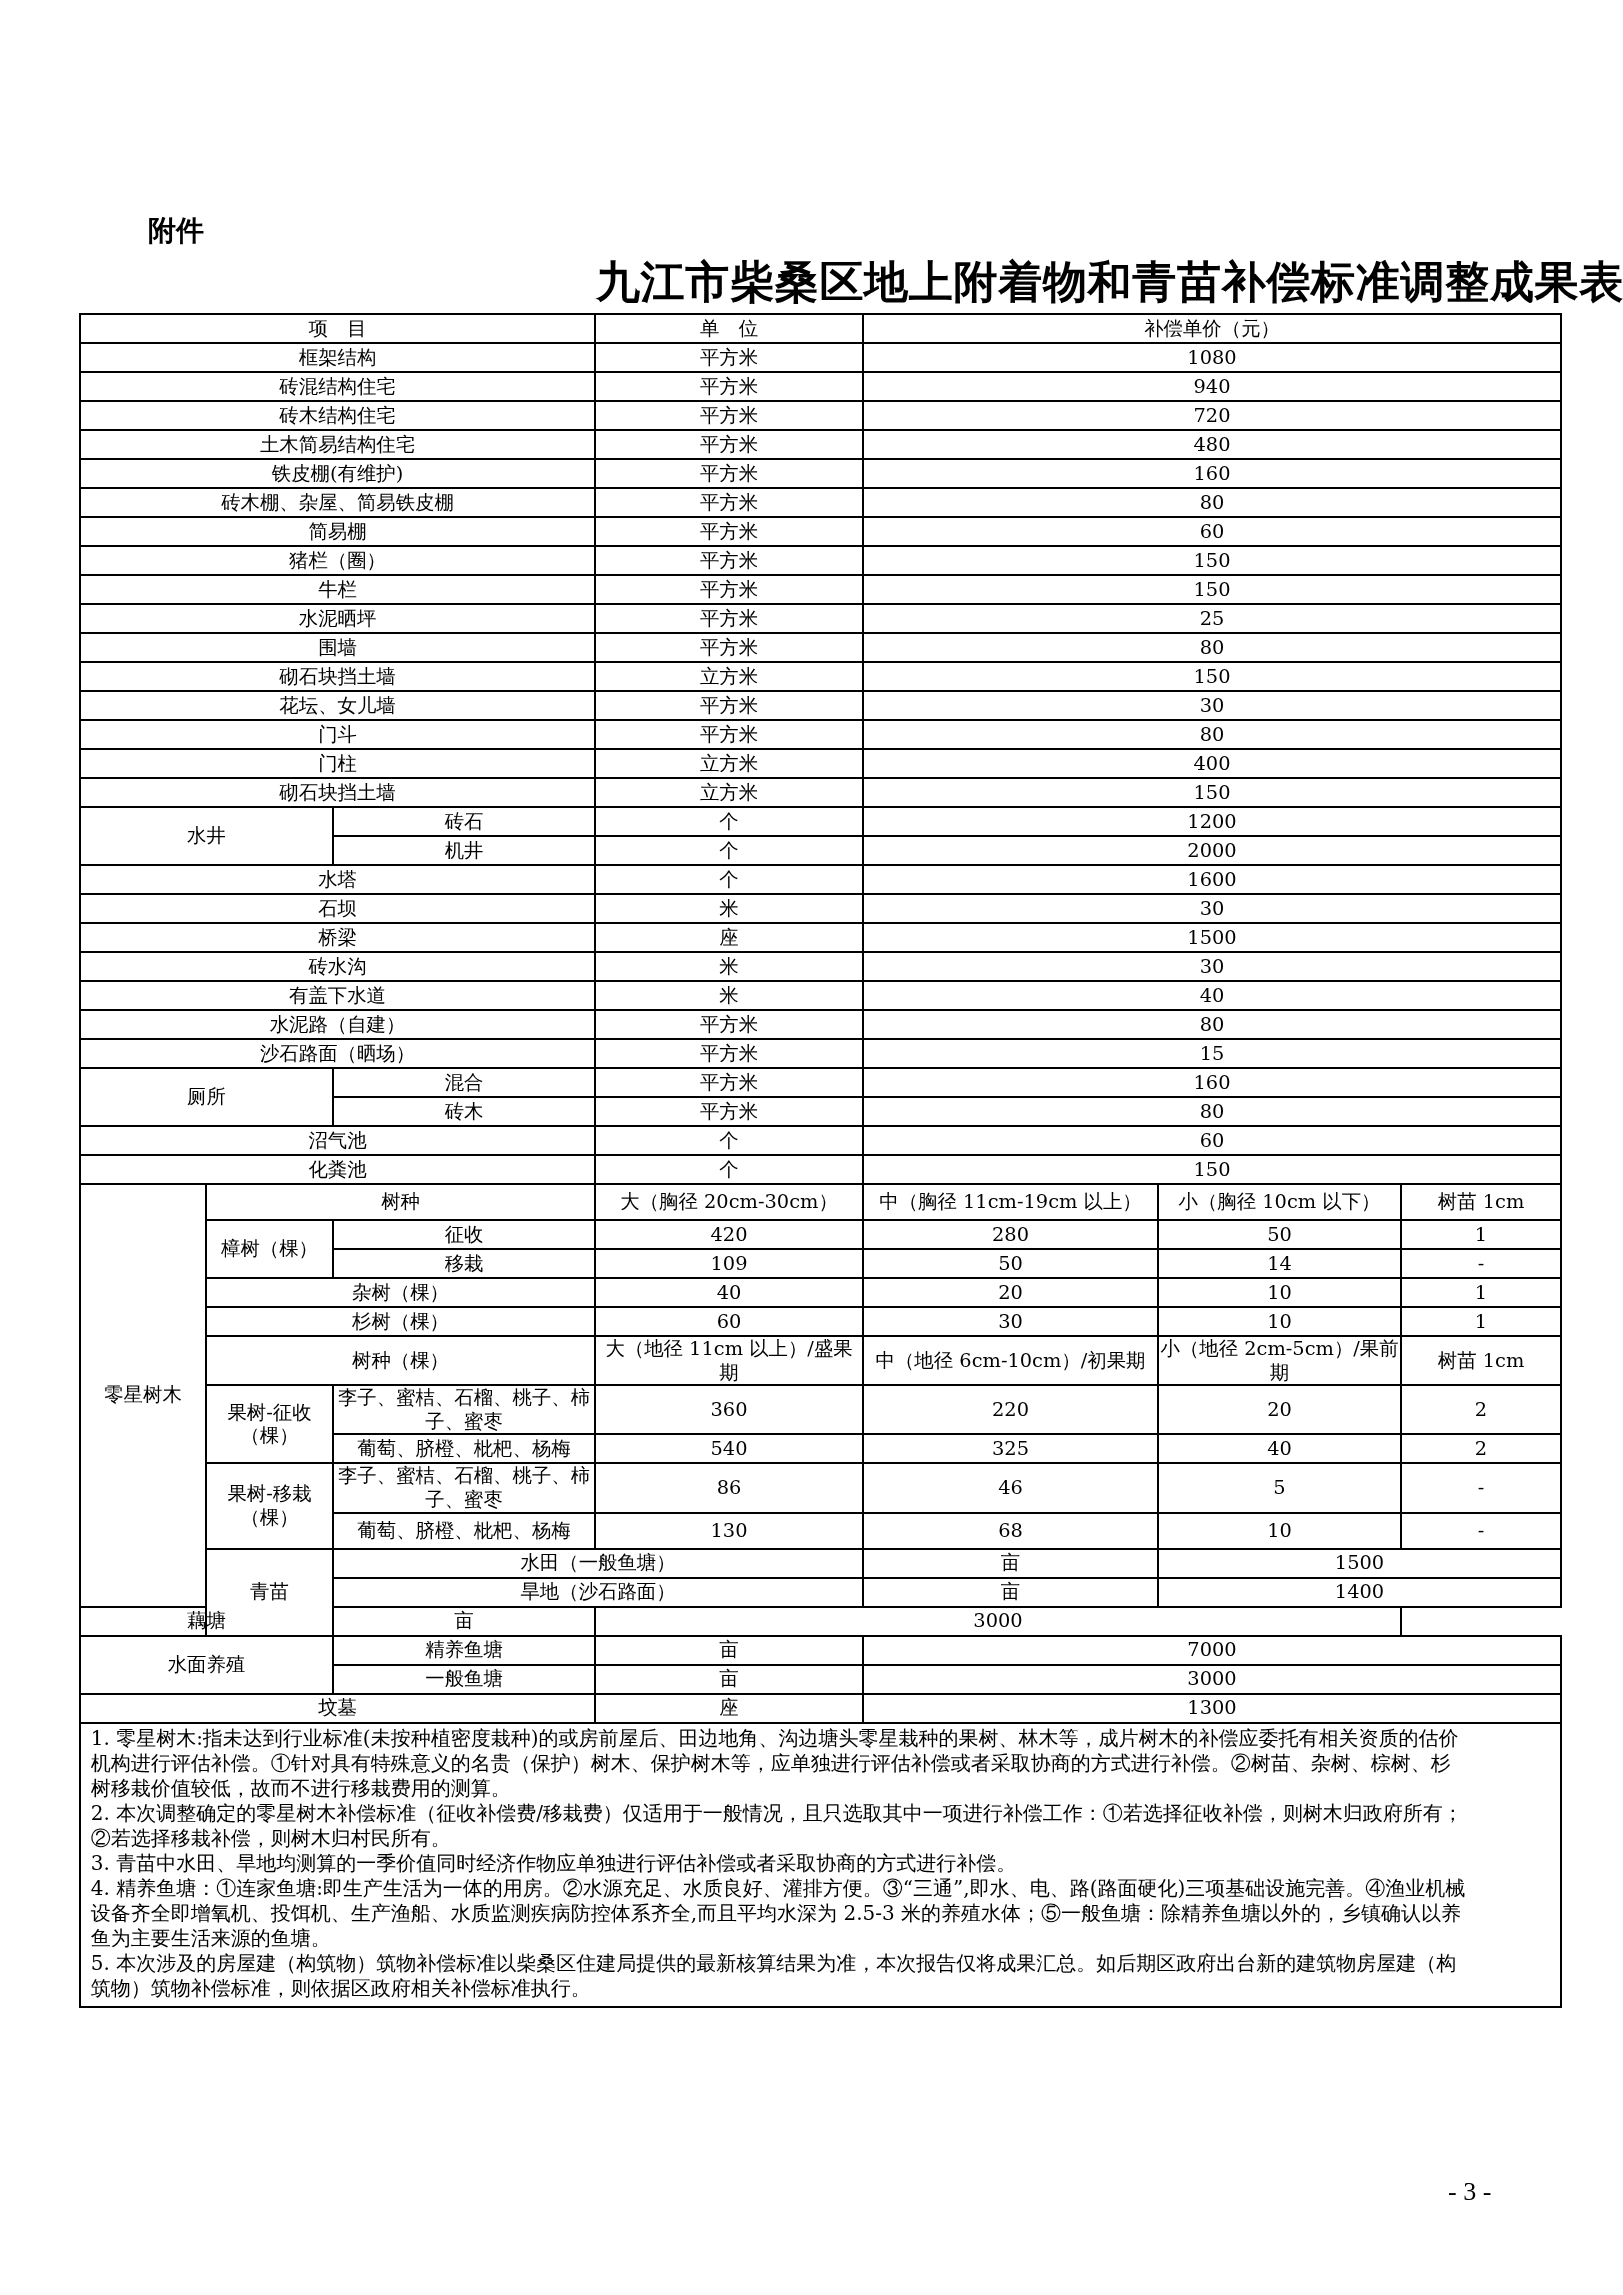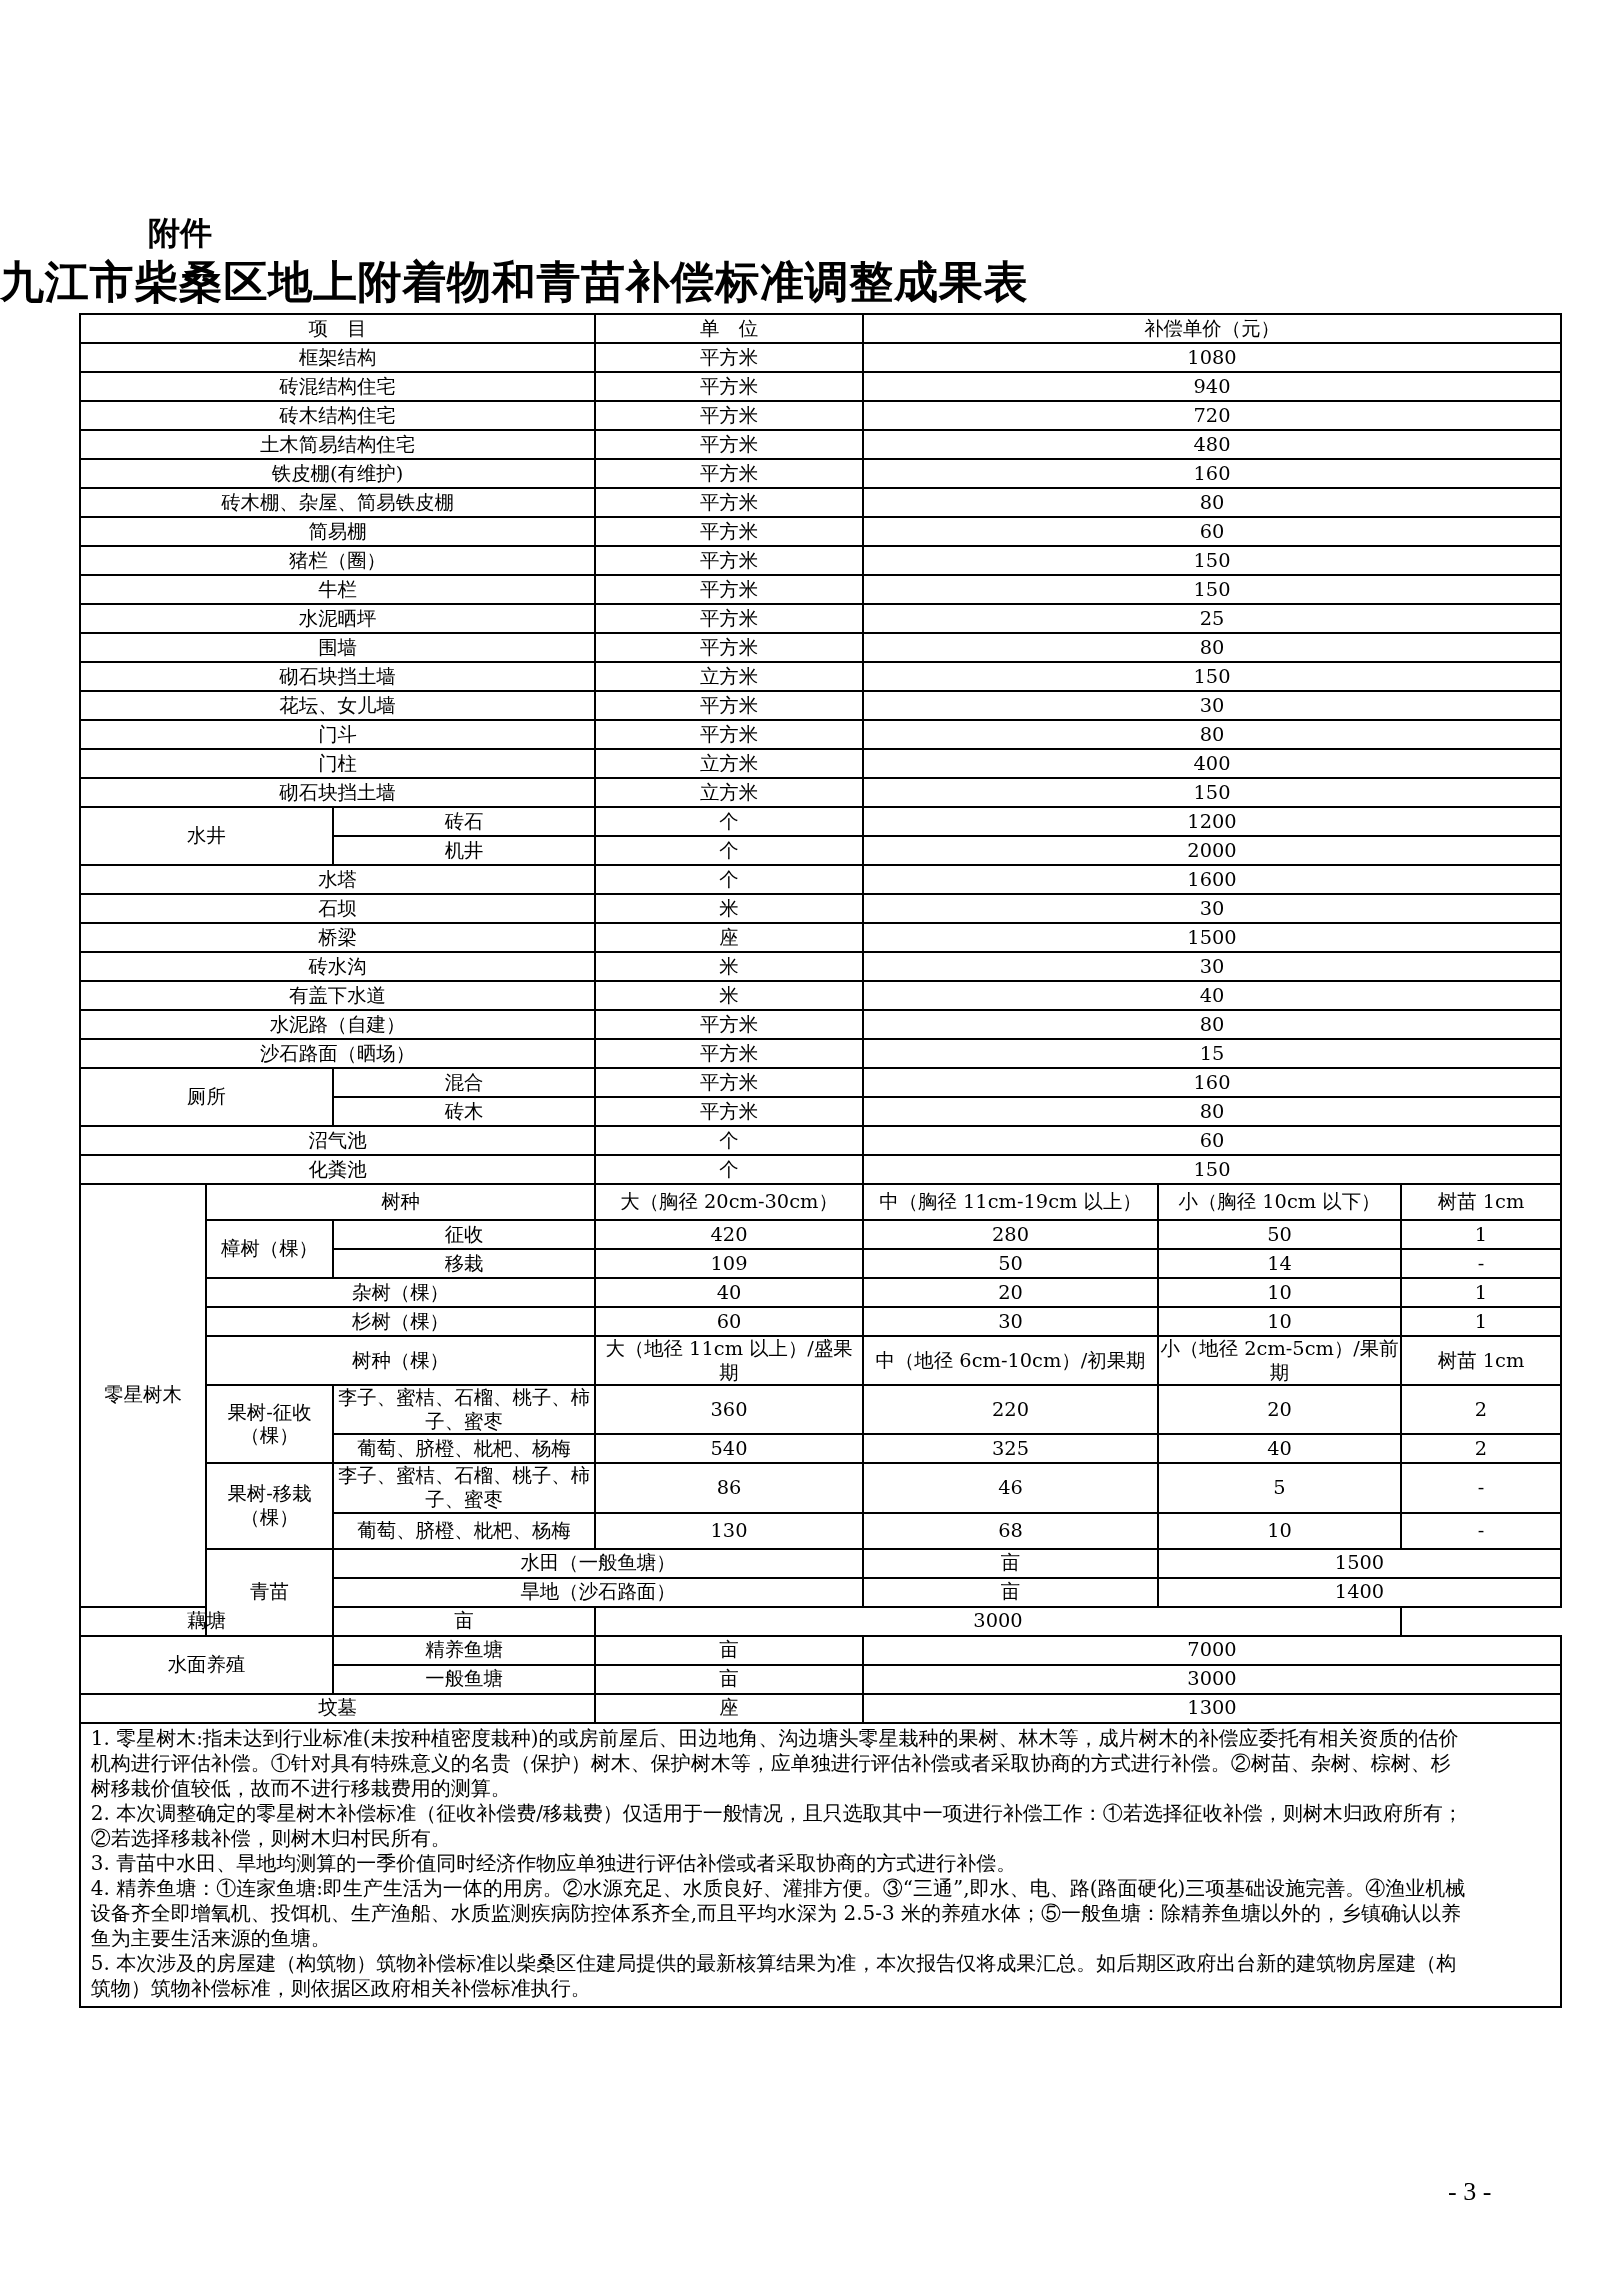--- a/index.html
+++ b/index.html
@@ -1,18 +1,18 @@
 <!DOCTYPE html>
 <html style="font-size:11px"><head>
 <meta charset="utf-8">
 <style>
   html,body{margin:0;padding:0;background:#ffffff;}
   body{width:1624px;height:2295px;position:relative;overflow:hidden;font-family:"DejaVu Serif","Liberation Serif",serif;color:#000;}
-  .attach{position:absolute;left:148px;top:212px;font-size:32px;font-family:"DejaVu Sans","Liberation Sans",sans-serif;font-weight:bold;}
-  .title{position:absolute;left:0;width:1624px;top:253px;text-align:left;font-size:44px;font-weight:bold;letter-spacing:0.7px;font-family:"DejaVu Serif","Liberation Serif",serif;}
+  .attach{position:absolute;left:148px;top:212px;font-size:28px;font-family:"DejaVu Sans","Liberation Sans",sans-serif;font-weight:bold;}
+  .title{position:absolute;left:0;width:1624px;top:253px;text-align:right;font-size:44px;font-weight:bold;letter-spacing:0.7px;font-family:"DejaVu Serif","Liberation Serif",serif;}
   table.main{position:absolute;left:79px;top:313px;width:1480px;border-collapse:collapse;table-layout:fixed;}
   table.main td{border:2.1px solid #000;text-align:center;vertical-align:middle;padding:0;font-size:19.4px;line-height:23.6px;height:25px;overflow:hidden;}
   table.main tr.r{height:29px;}
   table.main tr.h2{height:46px;}
   table.main tr.th{height:36px;}
   table.main tr.last{height:36px;}
   td.hdr{font-family:Liberation Serif, serif;}
   td.notes{text-align:left !important;vertical-align:top !important;padding:2.8px 7px 4.2px 9.7px !important;font-size:20px !important;line-height:25px !important;}
   .note-line{display:block;text-align:justify;}
   .pagenum{position:absolute;left:1448px;top:2177px;font-size:26px;font-family:"Liberation Serif","DejaVu Serif",serif;}

